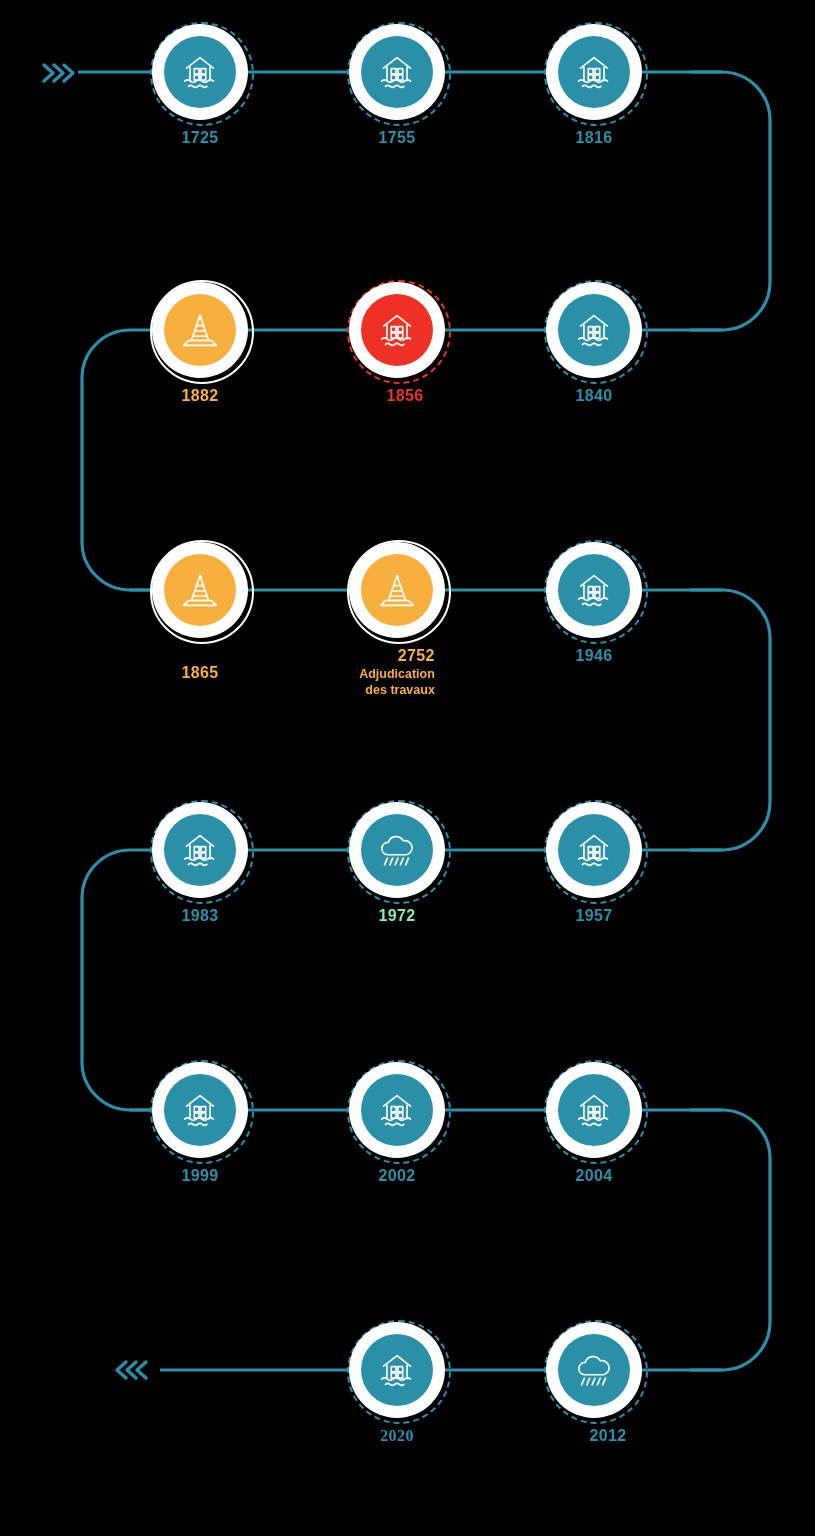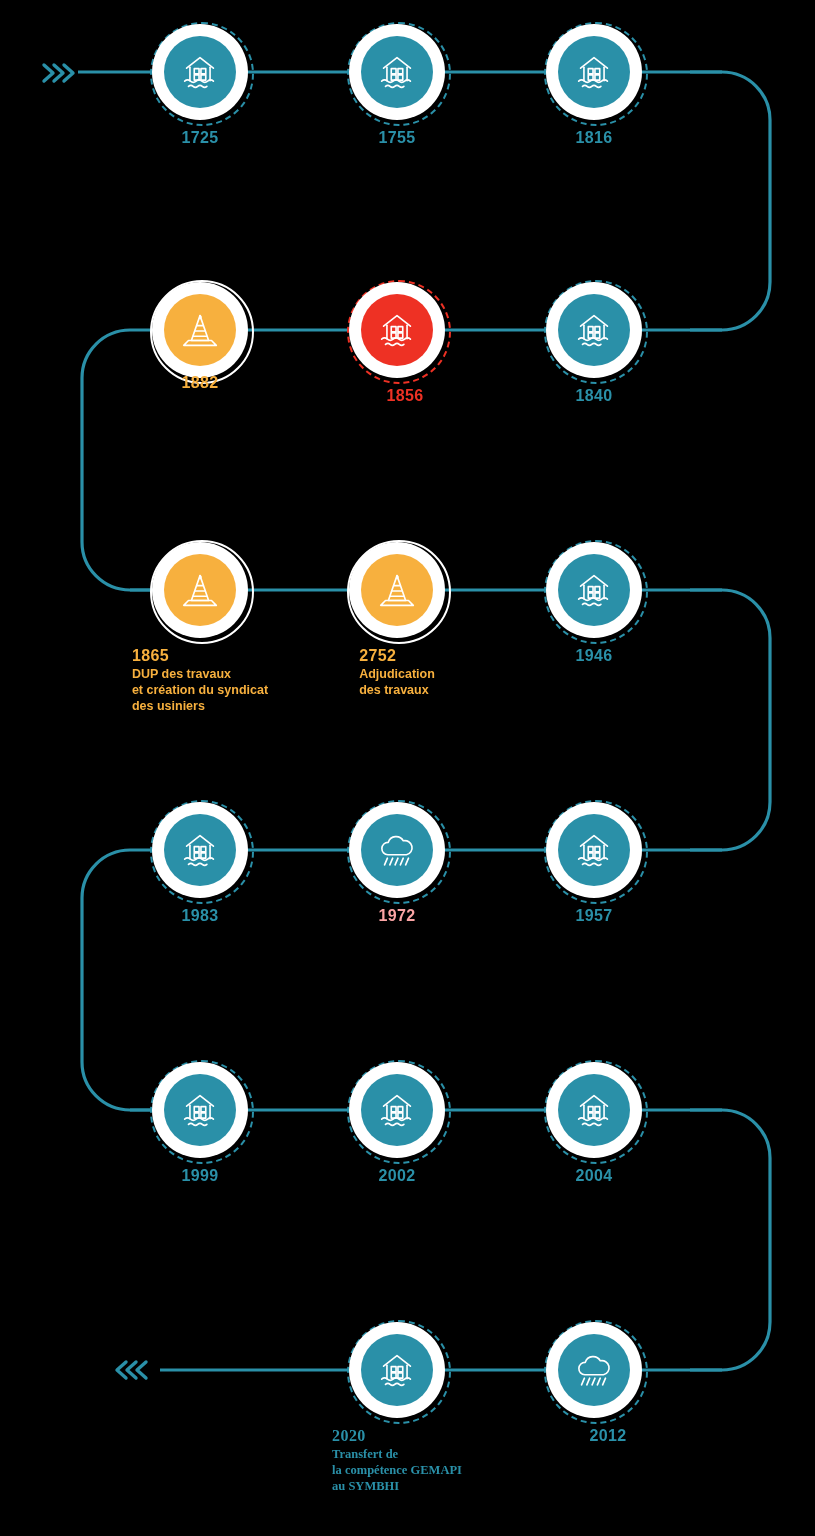--- a/index.html
+++ b/index.html
@@ -18,21 +18,21 @@
   .node .ring{
     position:absolute;left:0px;top:0px;width:100px;height:100px;border-radius:50%;
   }
   .node .disc{
     position:absolute;left:14px;top:14px;width:72px;height:72px;border-radius:50%;
     display:flex;align-items:center;justify-content:center;
   }
   .node .disc svg{display:block;}
   .label{
     position:absolute;left:50%;transform:translateX(-50%);
-    text-align:left;white-space:nowrap;
+    text-align:right;white-space:nowrap;
   }
   .year{
     font-size:16px;font-weight:bold;letter-spacing:0.4px;line-height:17px;
   }
   .desc{
     font-size:12.5px;font-weight:bold;line-height:16px;white-space:pre-line;margin-top:2px;
   }
   .chev{position:absolute;}
 </style>
 </head>
@@ -167,21 +167,21 @@
                 <path d="M20.6 19.5 L27.4 19.5"></path>
                 <path d="M18.8 25 L29.2 25"></path>
                 <path d="M17 30.5 L31 30.5"></path>
                 <path d="M24 9 q2 1.4 0 3"></path>
                 <path d="M12 35 L36 35 L41 40 L7 40 Z"></path>
               </svg>
             </span>
           </div>
         </div>
       </div>
-      <div class="label" style="left: 200px; top: 374px;">
+      <div class="label" style="left: 200px; top: 387px;">
         <div class="year" style="color: rgb(247, 176, 62);">1882</div>
       </div>
       <div class="node" style="left: 397px; top: 330px;">
         <div class="disc-wrap">
           <div class="ring" style="border:2.5px dashed #EE3124;"></div>
           <div class="halo"></div>
           <div class="disc" style="background:#EE3124;">
             <span>
               <svg viewBox="0 0 48 48" width="46" height="46" fill="none" stroke="#ffffff" stroke-width="1.7" stroke-linecap="round" stroke-linejoin="round">
                 <path d="M10 20 L24 9 L38 20"></path>
@@ -236,25 +236,22 @@
                 <path d="M20.6 19.5 L27.4 19.5"></path>
                 <path d="M18.8 25 L29.2 25"></path>
                 <path d="M17 30.5 L31 30.5"></path>
                 <path d="M24 9 q2 1.4 0 3"></path>
                 <path d="M12 35 L36 35 L41 40 L7 40 Z"></path>
               </svg>
             </span>
           </div>
         </div>
       </div>
-      <div class="label" style="left: 200px; top: 647px;">
+      <div class="label" style="left: 200px; top: 664px;">
         <div class="year" style="color: rgb(247, 176, 62);">1865</div>
-        <div class="desc" style="color: rgb(247, 176, 62);">DUP des travaux
-et création du syndicat
-des usiniers</div>
       </div>
       <div class="node" style="left: 397px; top: 590px;">
         <div class="disc-wrap">
           <div class="ring" style="border:2.5px solid #ffffff;"></div>
           <div class="halo"></div>
           <div class="disc" style="background:#F7B03E;">
             <span>
               <svg viewBox="0 0 48 48" width="46" height="46" fill="none" stroke="#ffffff" stroke-width="1.7" stroke-linecap="round" stroke-linejoin="round">
                 <path d="M24 9 L33 35 L15 35 Z"></path>
                 <path d="M20.6 19.5 L27.4 19.5"></path>
@@ -332,21 +329,21 @@
                 <path d="M19.5 32.5 L16.5 39.5"></path>
                 <path d="M25 32.5 L22 39.5"></path>
                 <path d="M30.5 32.5 L27.5 39.5"></path>
                 <path d="M36 32.5 L33 39.5"></path>
               </svg>
             </span>
           </div>
         </div>
       </div>
       <div class="label" style="left: 397px; top: 907px;">
-        <div class="year" style="color: #fca5a5;">1972</div>
+        <div class="year" style="color: #86efac;">1972</div>
       </div>
       <div class="node" style="left: 594px; top: 850px;">
         <div class="disc-wrap">
           <div class="ring" style="border:2.5px dashed #2A90A8;"></div>
           <div class="halo"></div>
           <div class="disc" style="background:#2A90A8;">
             <span>
               <svg viewBox="0 0 48 48" width="46" height="46" fill="none" stroke="#ffffff" stroke-width="1.7" stroke-linecap="round" stroke-linejoin="round">
                 <path d="M10 20 L24 9 L38 20"></path>
                 <path d="M13.5 19 L13.5 33"></path>
@@ -453,23 +450,20 @@
                 <rect x="25" y="27" width="5" height="5.5"></rect>
                 <path d="M8 33.5 q3 -2.6 6 0 q3 2.6 6 0 q3 -2.6 6 0 q3 2.6 6 0 q3 -2.6 6 0"></path>
                 <path d="M12 39 q2.4 -2.2 4.8 0 q2.4 2.2 4.8 0 q2.4 -2.2 4.8 0 q2.4 2.2 4.8 0"></path>
               </svg>
             </span>
           </div>
         </div>
       </div>
       <div class="label" style="left: 397px; top: 1427px; font-family: Liberation Serif, serif;">
         <div class="year" style="color: rgb(42, 144, 168);">2020</div>
-        <div class="desc" style="color: rgb(42, 144, 168);">Transfert de
-la compétence GEMAPI
-au SYMBHI</div>
       </div>
       <div class="node" style="left: 594px; top: 1370px;">
         <div class="disc-wrap">
           <div class="ring" style="border:2.5px dashed #2A90A8;"></div>
           <div class="halo"></div>
           <div class="disc" style="background:#2A90A8;">
             <span>
               <svg viewBox="0 0 48 48" width="46" height="46" fill="none" stroke="#ffffff" stroke-width="1.7" stroke-linecap="round" stroke-linejoin="round">
                 <path d="M14.5 29 a6.5 6.5 0 0 1 0.4 -13 a8.6 8.6 0 0 1 15.7 -1.6 a6.2 6.2 0 0 1 3.3 14.6 Z"></path>
                 <path d="M14 32.5 L11 39.5"></path>

